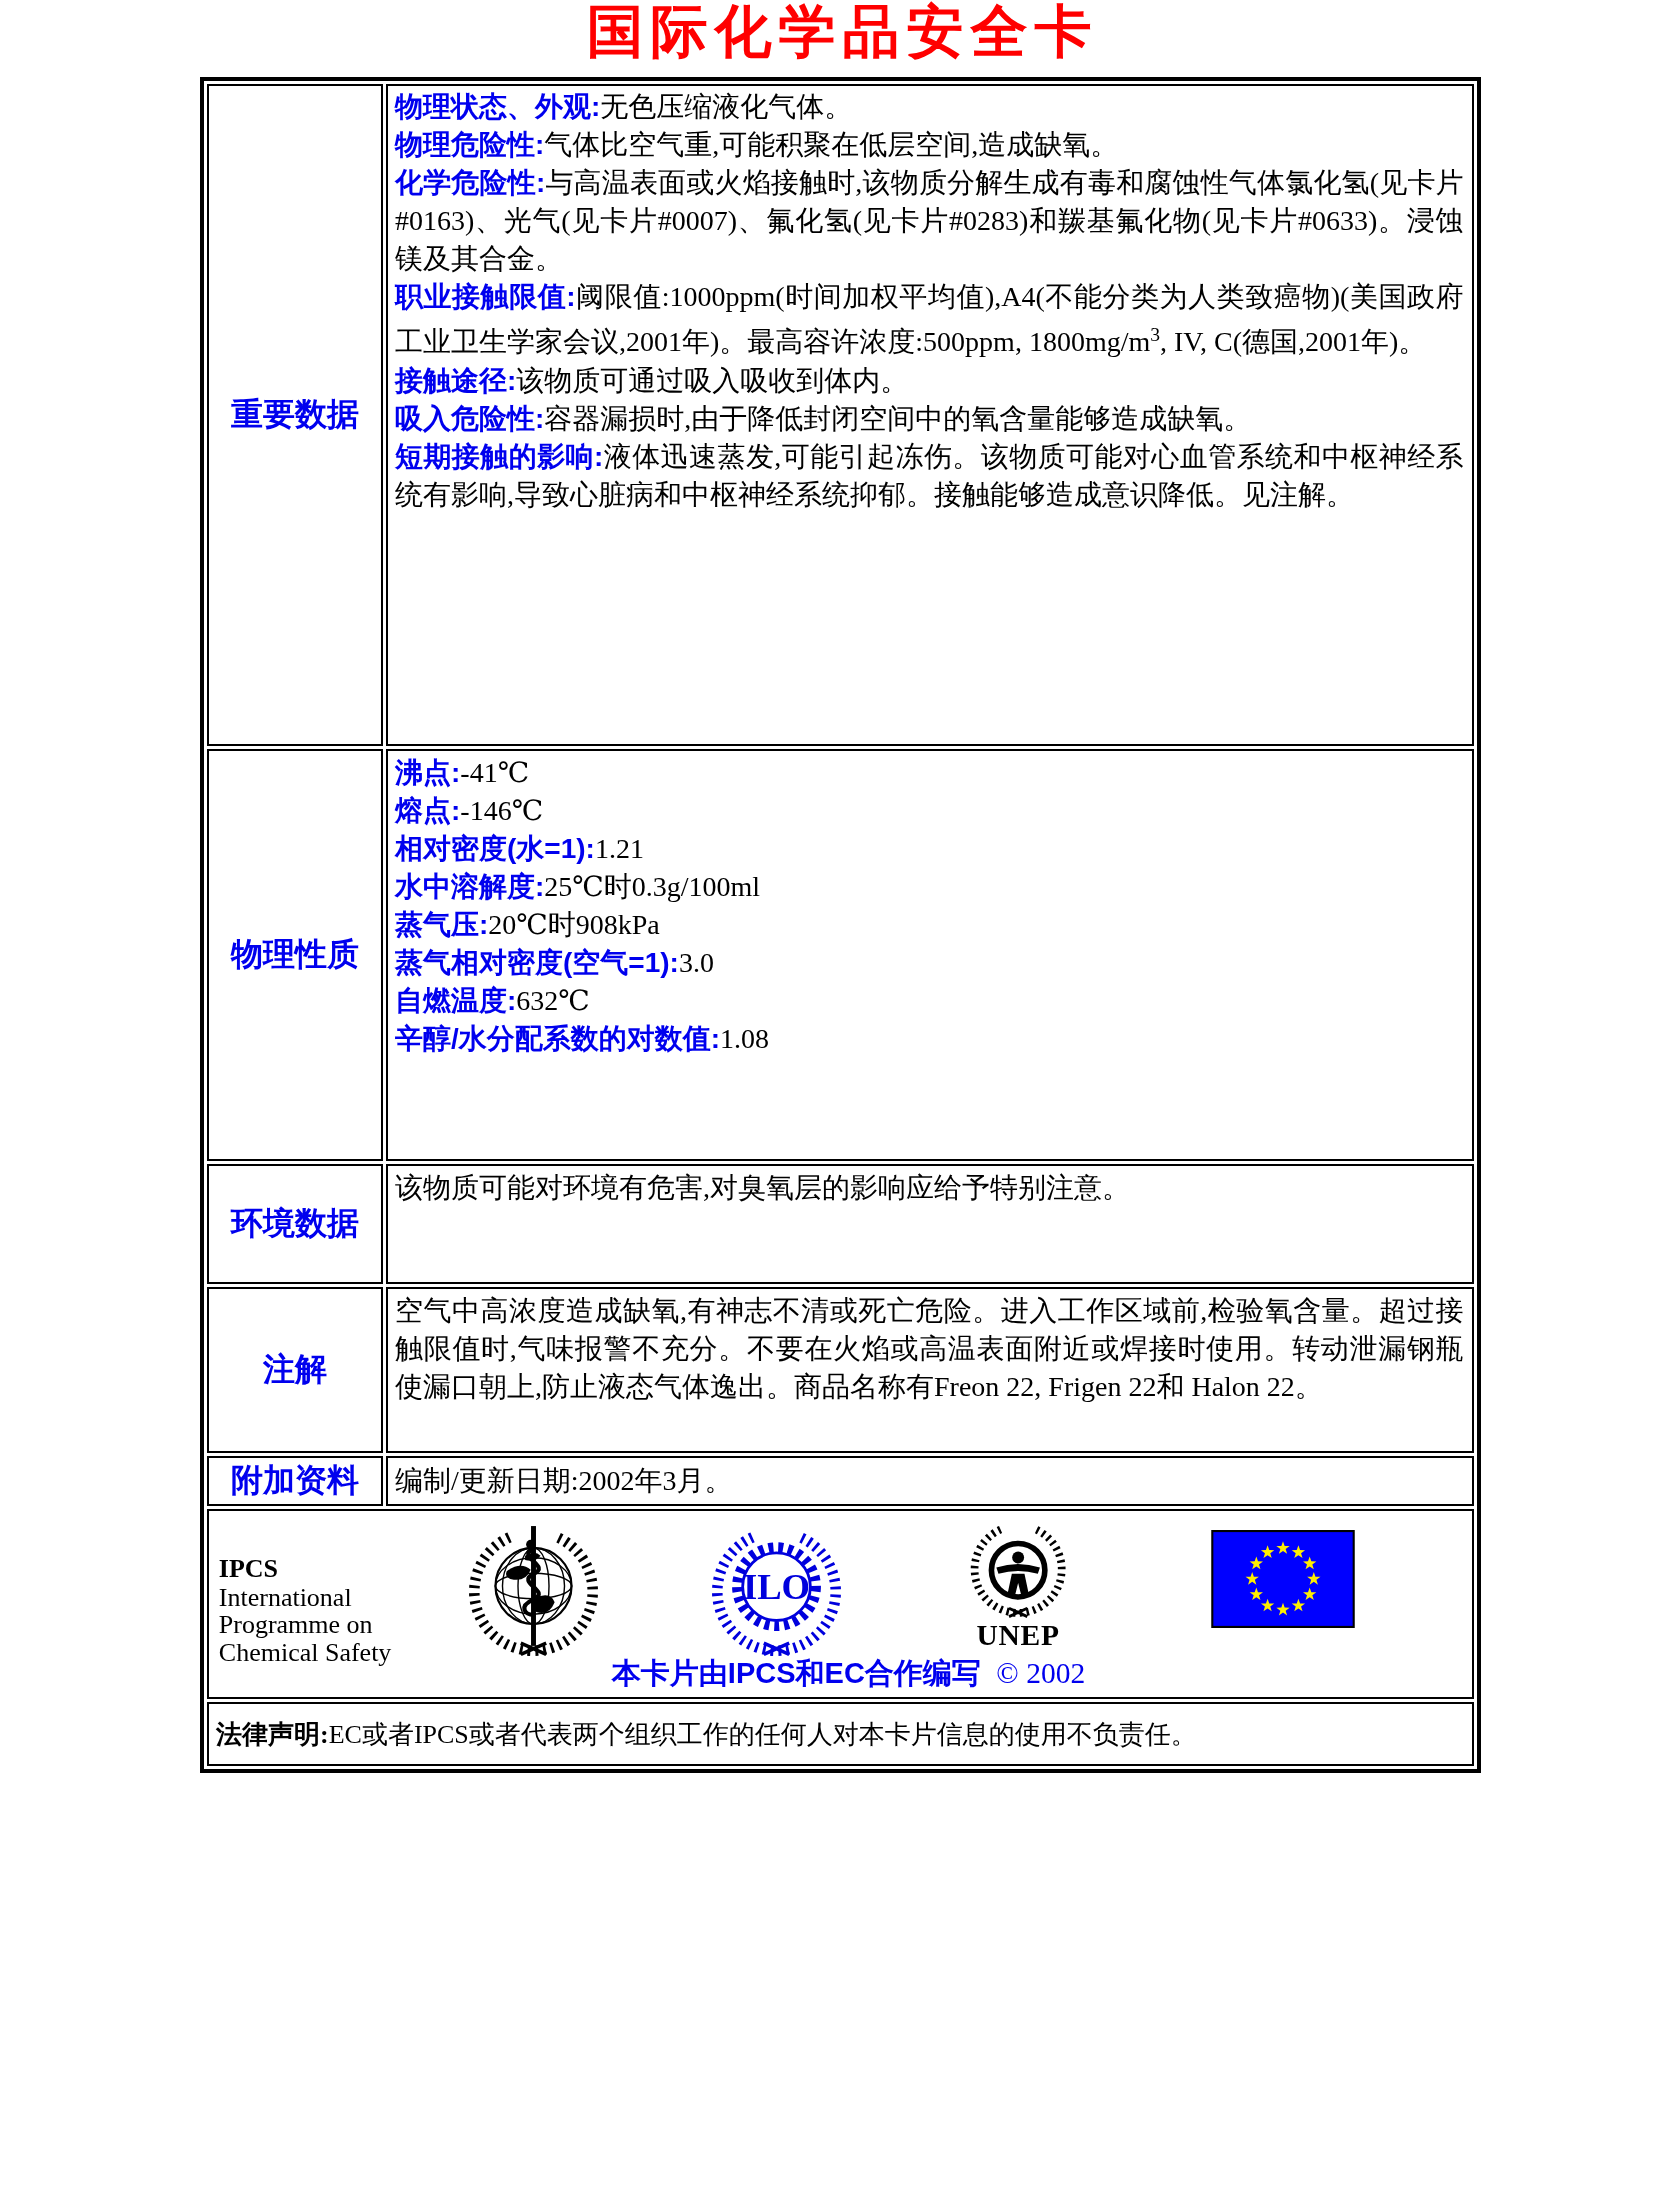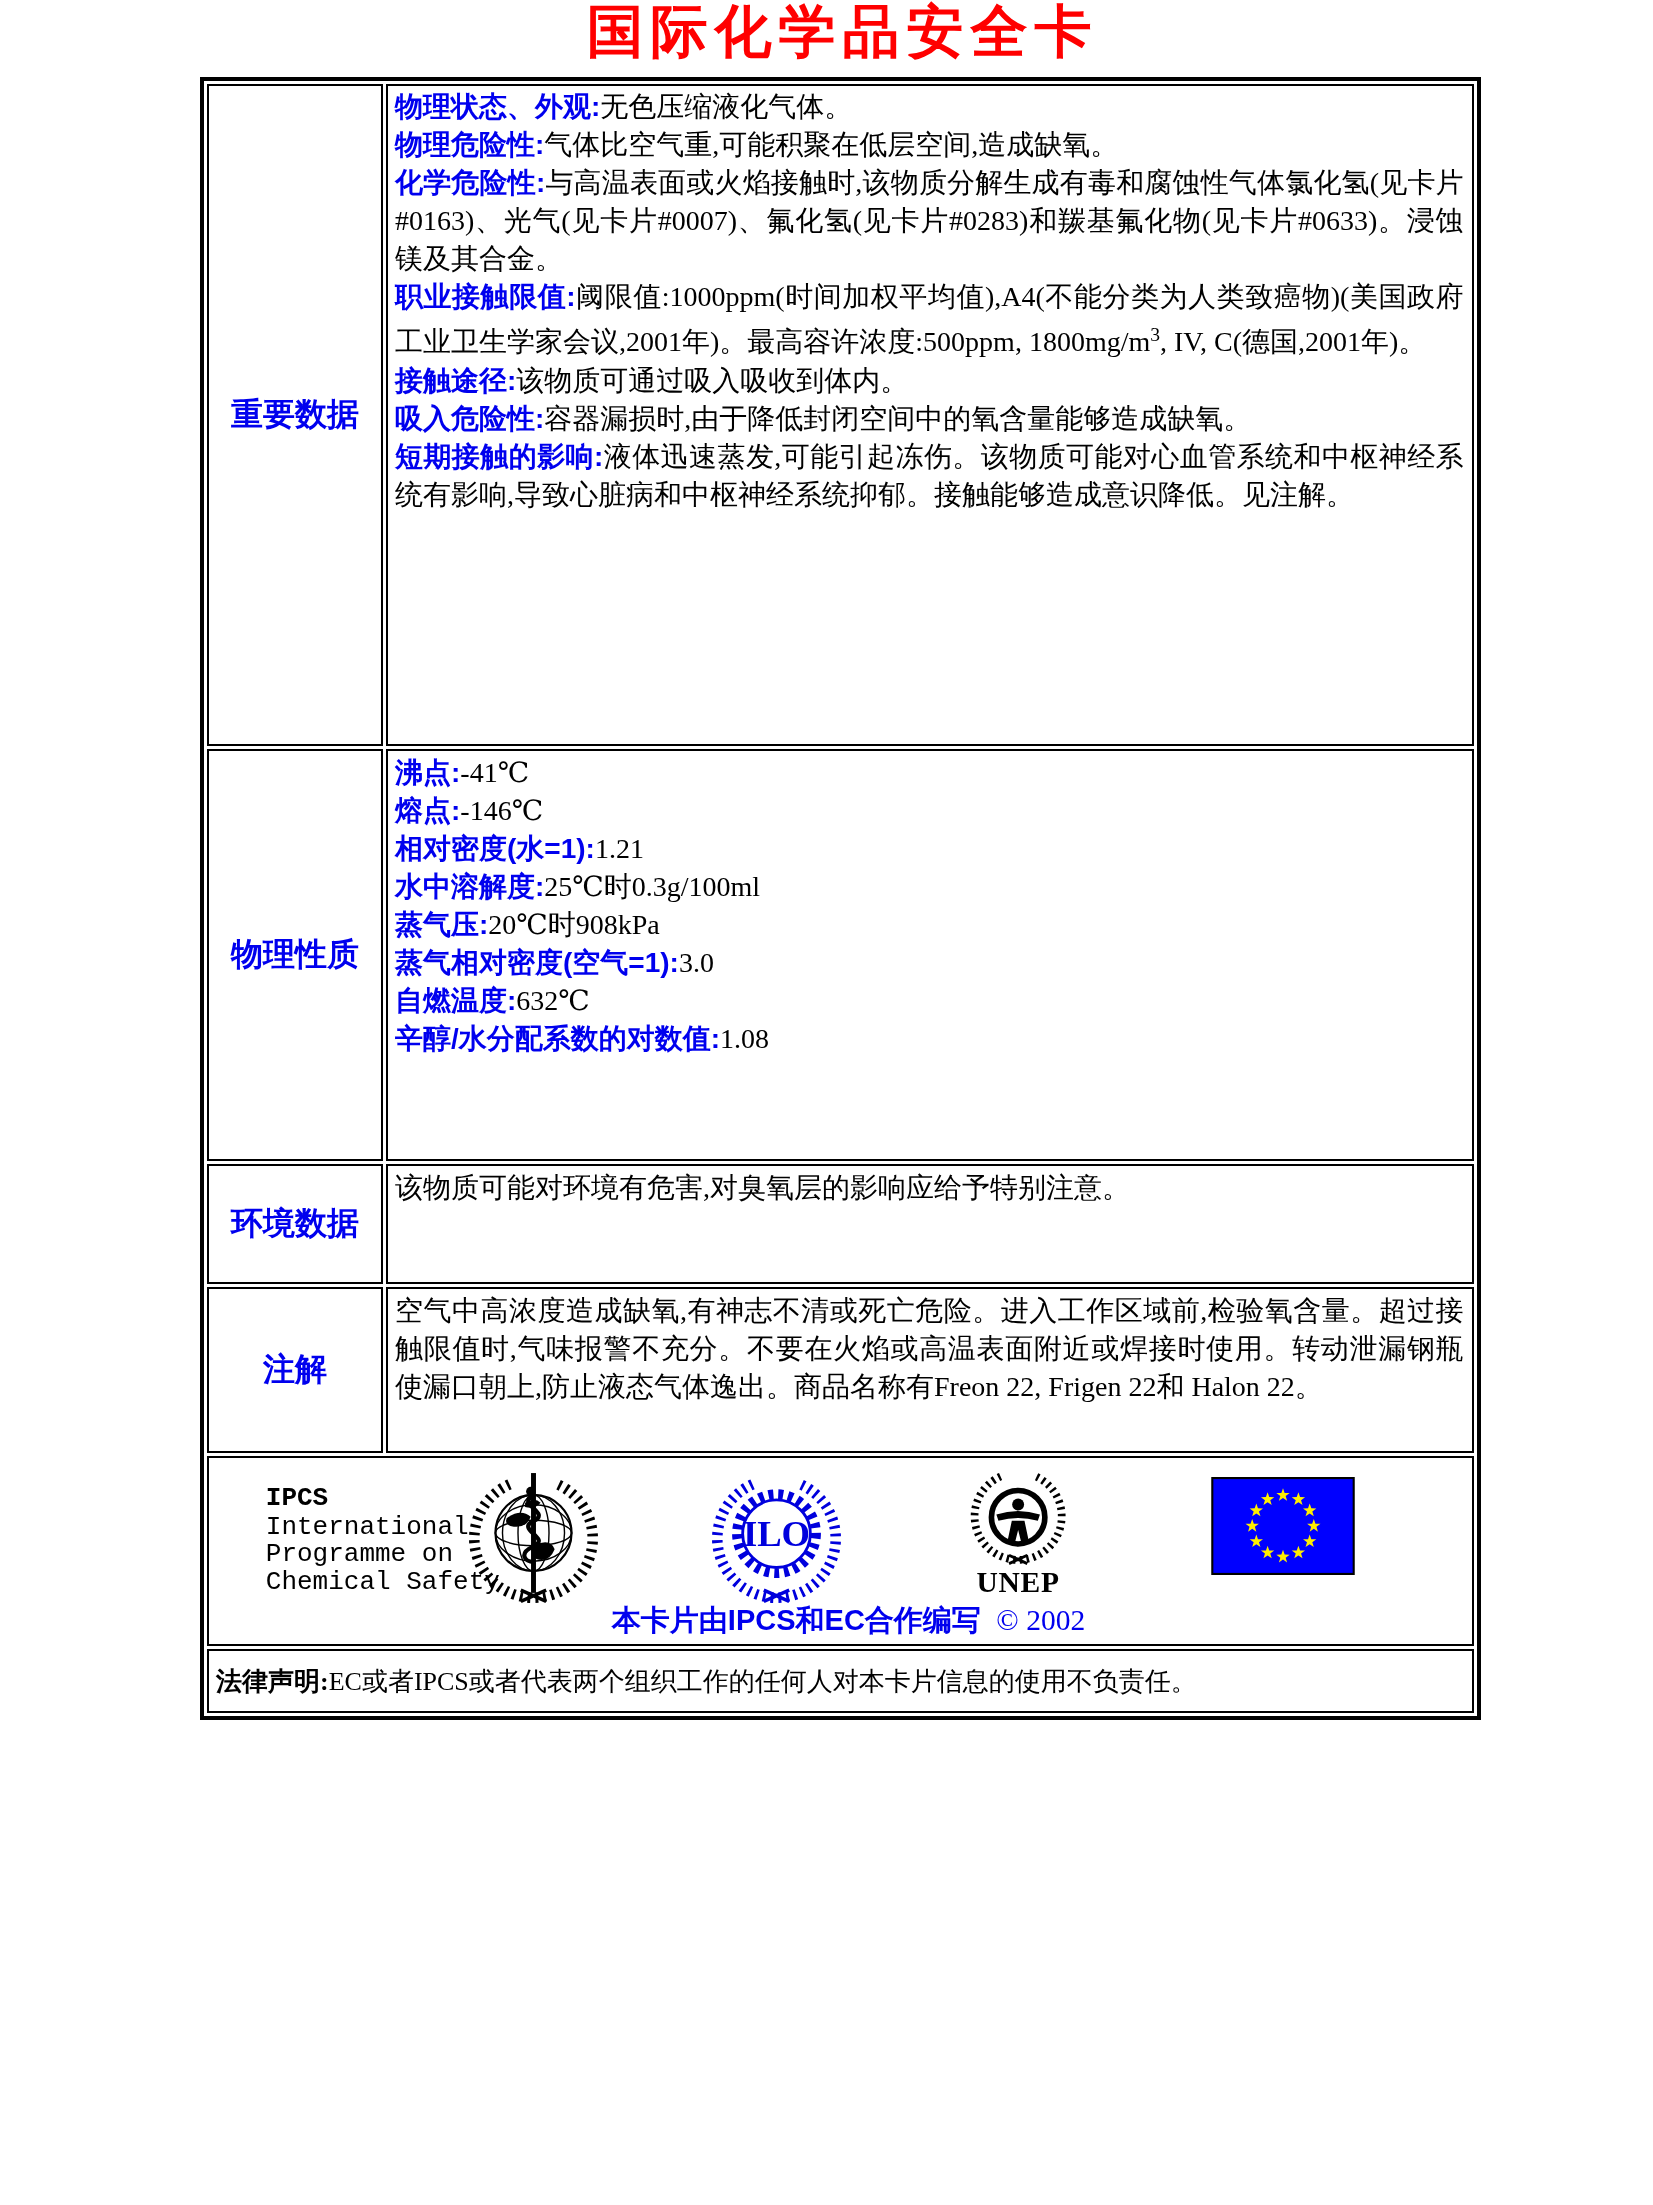--- a/index.html
+++ b/index.html
@@ -37,23 +37,22 @@
   .icsc-left{white-space:nowrap;}
   .icsc-num{margin-left:9.8px;}
   .chem-name{white-space:nowrap;}
   .h-important{height:653px;}
   .h-physical{height:402px;}
   .h-env{height:111px;}
   .h-notes{height:156px;}
   .h-add{height:39px;vertical-align:middle;}
   .footer-cell{height:186px;position:relative;padding:0;}
   .ipcs-block{
-    position:absolute;left:9.8px;top:25px;
-    font-family:Liberation Mono, monospace;
-    margin-left:47px;
+    position:absolute;left:9.8px;top:42px;
+    font-family:Liberation Serif, serif;
   }
   .ipcs-acronym{font-size:26px;font-weight:bold;line-height:31px;}
   .ipcs-line{font-size:26px;line-height:27.4px;}
   .logo{position:absolute;}
   .logo-who{left:254px;top:8.4px;}
   .logo-ilo{left:497px;top:8.4px;}
   .logo-unep{left:748px;top:7px;}
   .logo-eu{left:1002px;top:19px;}
   .credit-row{
     position:absolute;left:8px;bottom:2.8px;width:100%;text-align:center;white-space:nowrap;
@@ -117,20 +116,24 @@
   <tr>
     <td class="label-cell">环境数据</td>
     <td class="content-cell h-env"><span>该物质可能对环境有危害,对臭氧层的影响应给予特别注意。</span></td>
   </tr>
 
   <tr>
     <td class="label-cell">注解</td>
     <td class="content-cell h-notes"><span>空气中高浓度造成缺氧,有神志不清或死亡危险。进入工作区域前,检验氧含量。超过接触限值时,气味报警不充分。不要在火焰或高温表面附近或焊接时使用。转动泄漏钢瓶使漏口朝上,防止液态气体逸出。商品名称有Freon 22, Frigen 22和 Halon 22。</span></td>
   </tr>
 
+  <tr>
+    <td class="label-cell">附加资料</td>
+    <td class="content-cell h-add"><span>编制/更新日期:2002年3月。</span></td>
+  </tr>
 
   <tr>
     <td colspan="2" class="footer-cell">
 
       <div class="ipcs-block">
         <div class="ipcs-acronym">IPCS</div>
         <div class="ipcs-line">International</div>
         <div class="ipcs-line">Programme on</div>
         <div class="ipcs-line">Chemical Safety</div>
       </div>

